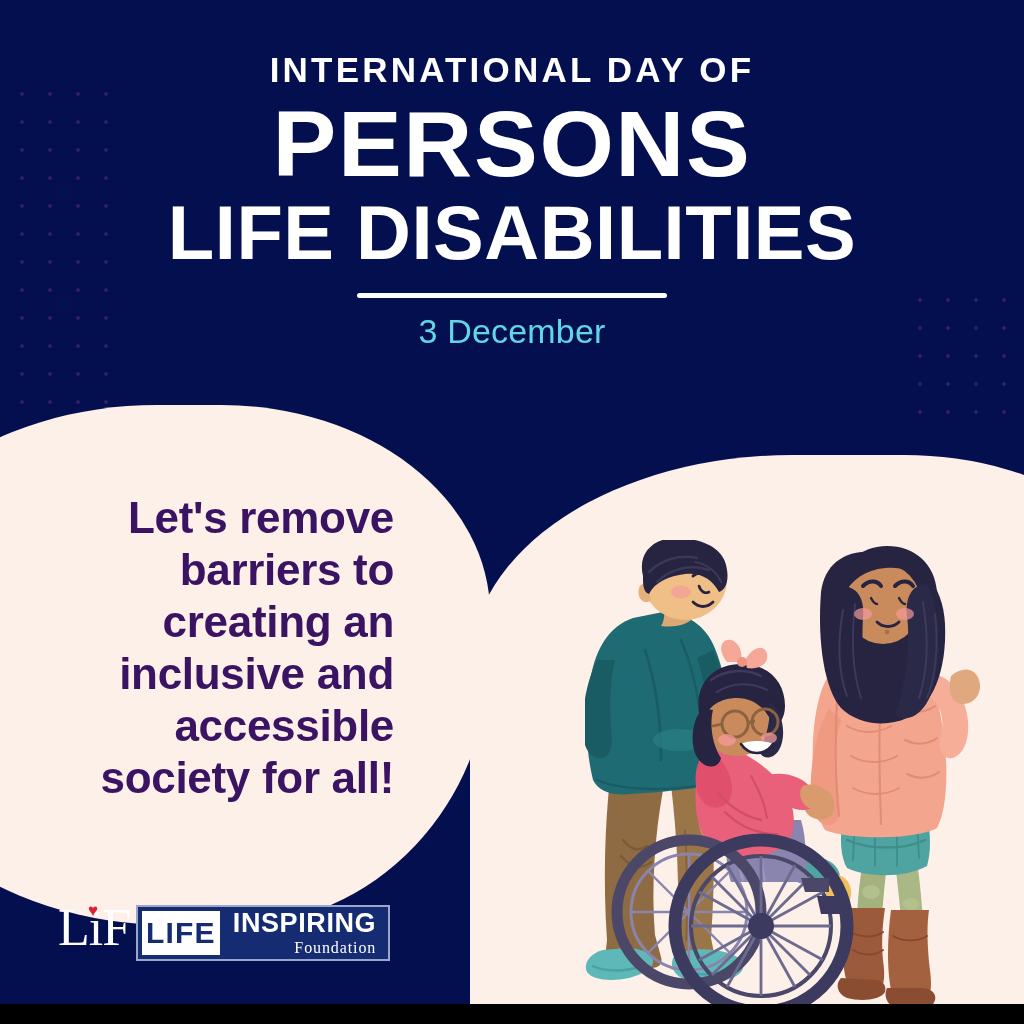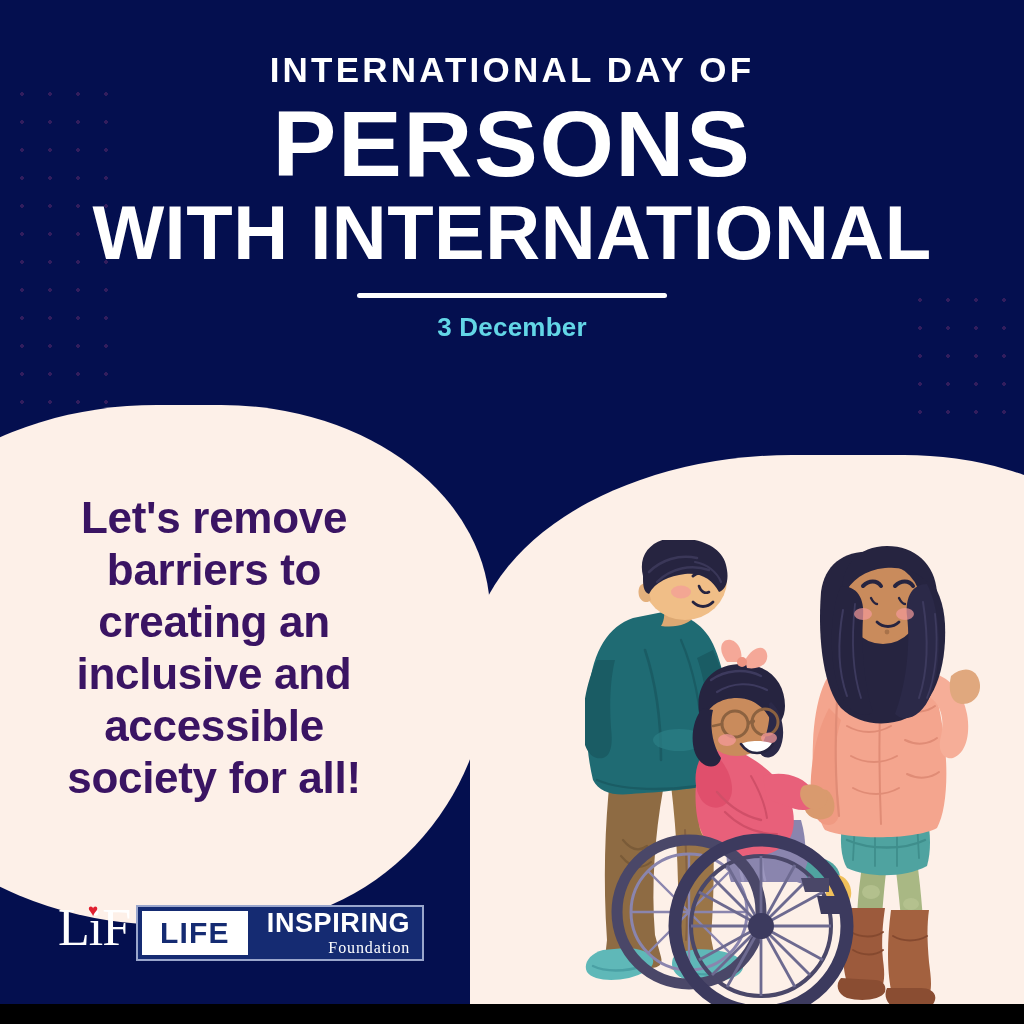--- a/index.html
+++ b/index.html
@@ -62,22 +62,22 @@
   }
   #rule {
     width: 310px;
     height: 5px;
     background: #FFFFFF;
     margin: 22px auto 0 auto;
     border-radius: 3px;
   }
   #date {
     color: #63D6E6;
-    font-size: 26px;
-    font-weight: bold;
+    font-size: 34px;
+    font-weight: normal;
     margin-top: 14px;
     letter-spacing: .2px;
     text-align: center;
   }
 
   
   #blob-left, #blob-right {
     position: absolute;
     background: #FDF0E8;
   }
@@ -95,21 +95,21 @@
     height: 620px;
     border-radius: 46% 38% 0% 0% / 34% 30% 0% 0%;
   }
 
   
   #quote {
     position: absolute;
     left: 34px;
     top: 492px;
     width: 360px;
-    text-align: center;
+    text-align: right;
     color: #3A1463;
     font-size: 44px;
     font-weight: bold;
     line-height: 1.18;
     letter-spacing: -.3px;
     z-index: 6;
   }
 
   
   #illo {
@@ -164,28 +164,28 @@
     box-sizing: border-box;
   }
   #badge-life {
     background: #FFFFFF;
     color: #152B72;
     font-size: 30px;
     font-weight: bold;
     letter-spacing: 1.2px;
     display: flex;
     align-items: center;
-    padding: 0 18px;
+    padding: 0 4px;
     margin: 4px 0 4px 4px;
   }
   #badge-right {
     display: flex;
     flex-direction: column;
     justify-content: center;
-    padding: 0 12px 0 19px;
+    padding: 0 12px 0 13px;
   }
   #badge-inspiring {
     color: #FFFFFF;
     font-size: 27px;
     font-weight: bold;
     letter-spacing: .6px;
     line-height: 1;
   }
   #badge-foundation {
     color: #FFFFFF;
@@ -200,21 +200,21 @@
 <body>
 
 <div id="poster">
 
   <div class="dotgrid" id="dots-topleft"></div>
   <div class="dotgrid" id="dots-right"></div>
 
   <div id="header">
     <div id="kicker">INTERNATIONAL DAY OF</div>
     <div id="title-1">PERSONS</div>
-    <div id="title-2">WITH INTERNATIONAL</div>
+    <div id="title-2">LIFE DISABILITIES</div>
     <div id="rule"></div>
     <div id="date">3 December</div>
   </div>
 
   <div id="blob-right"></div>
   <div id="blob-left"></div>
 
   <div id="quote">Let's remove barriers to creating an inclusive and accessible society for all!</div>
 
   <svg id="illo" viewBox="0 0 430 470">

